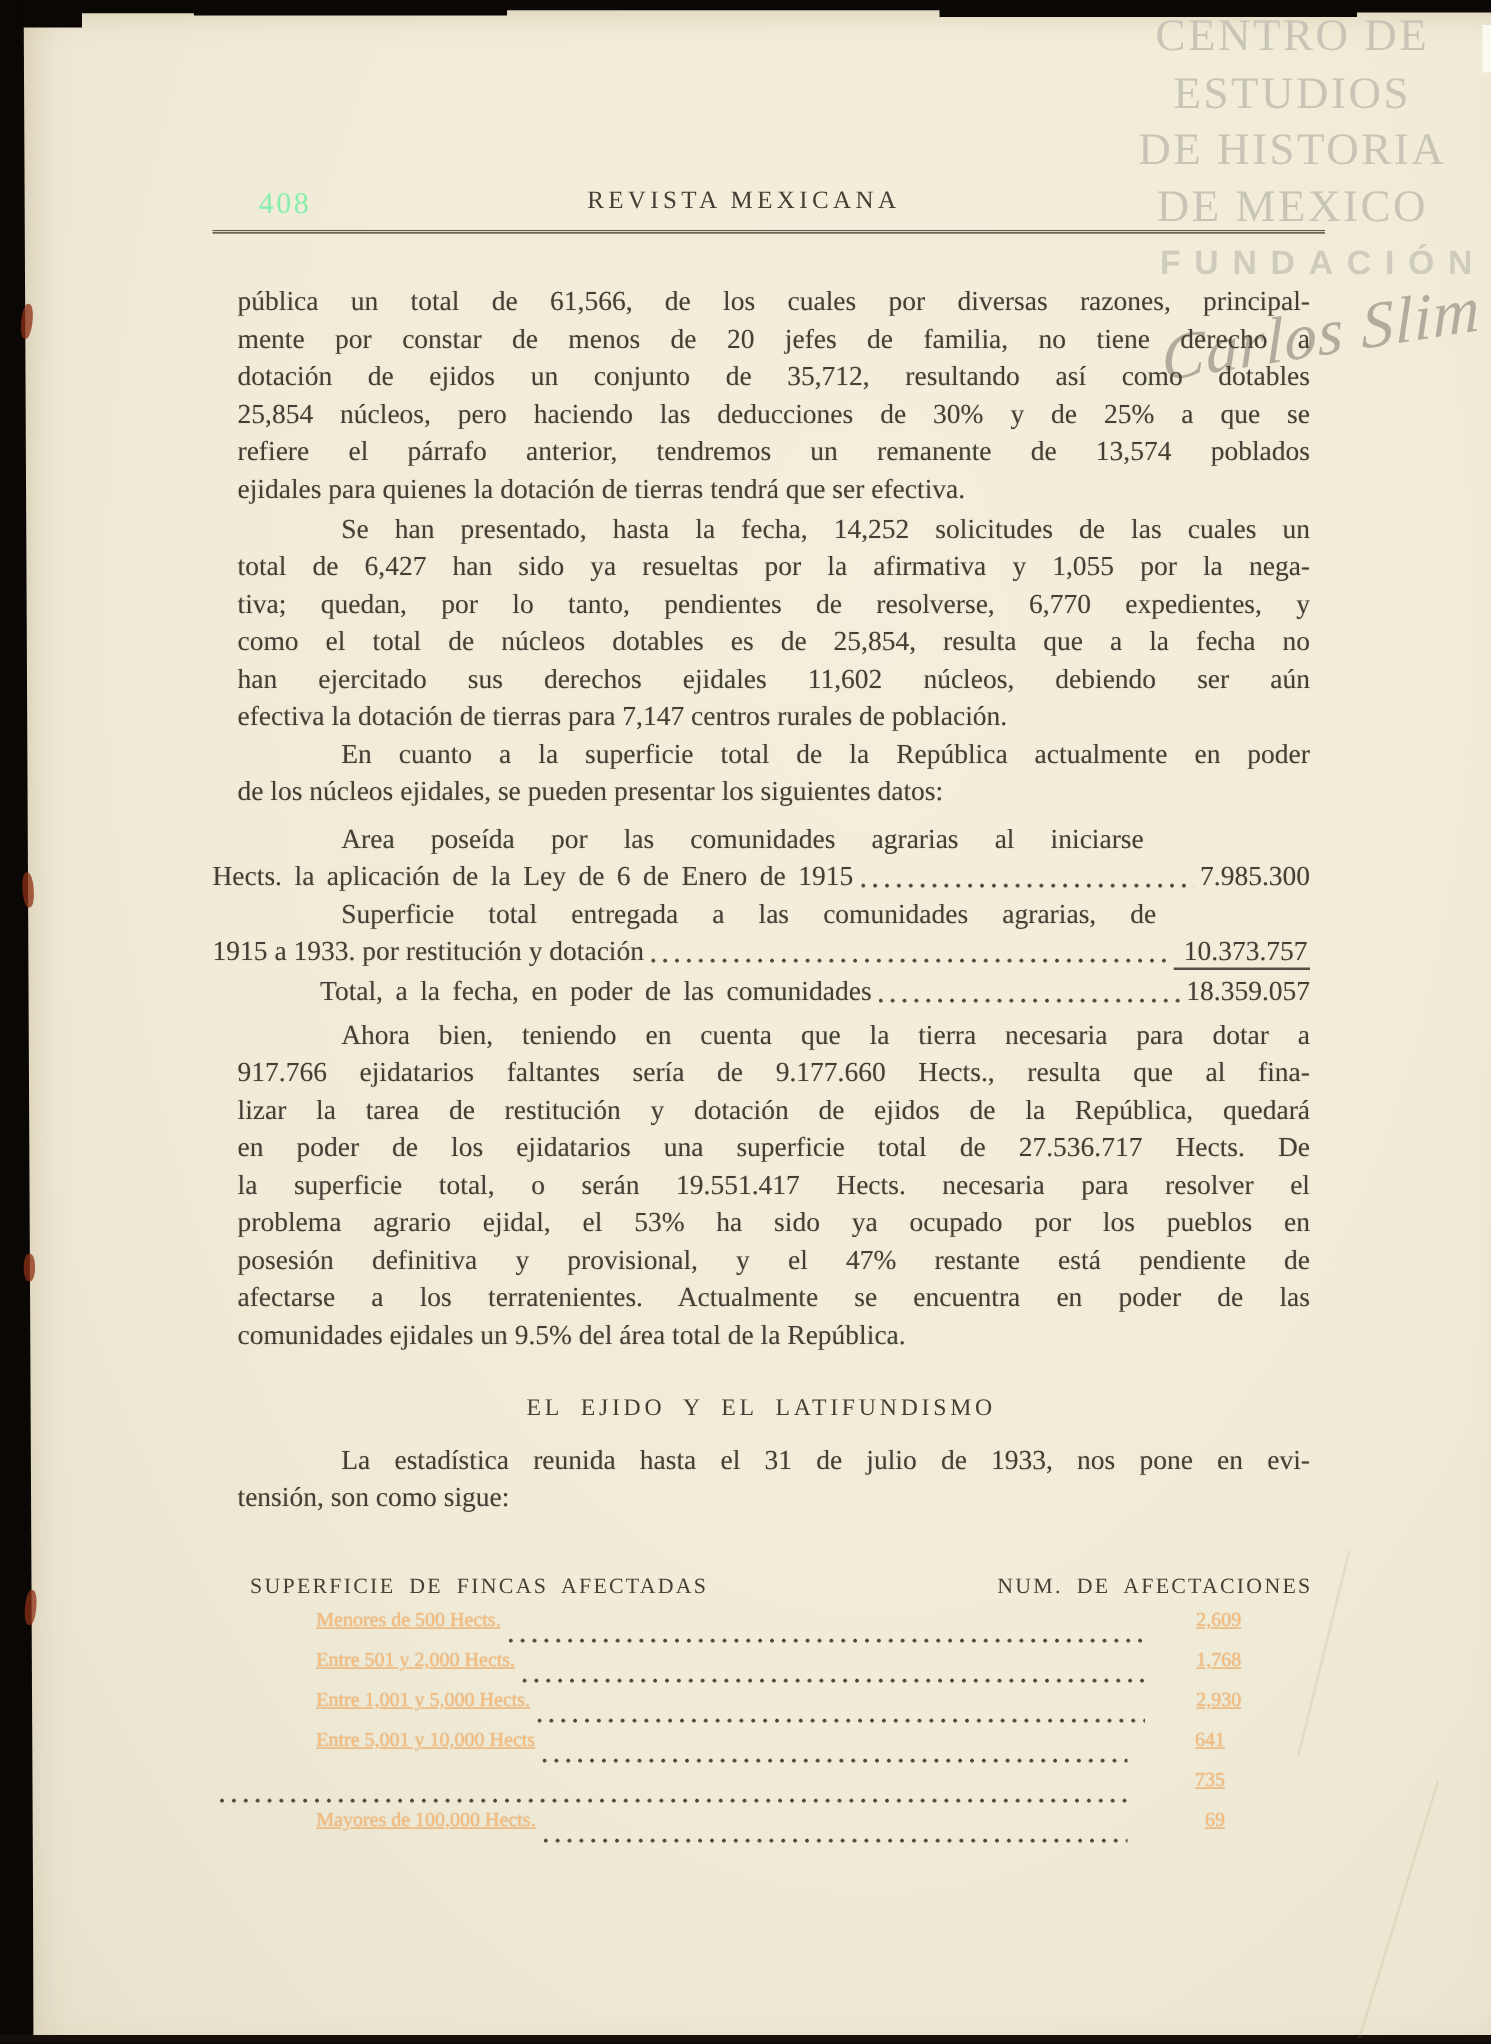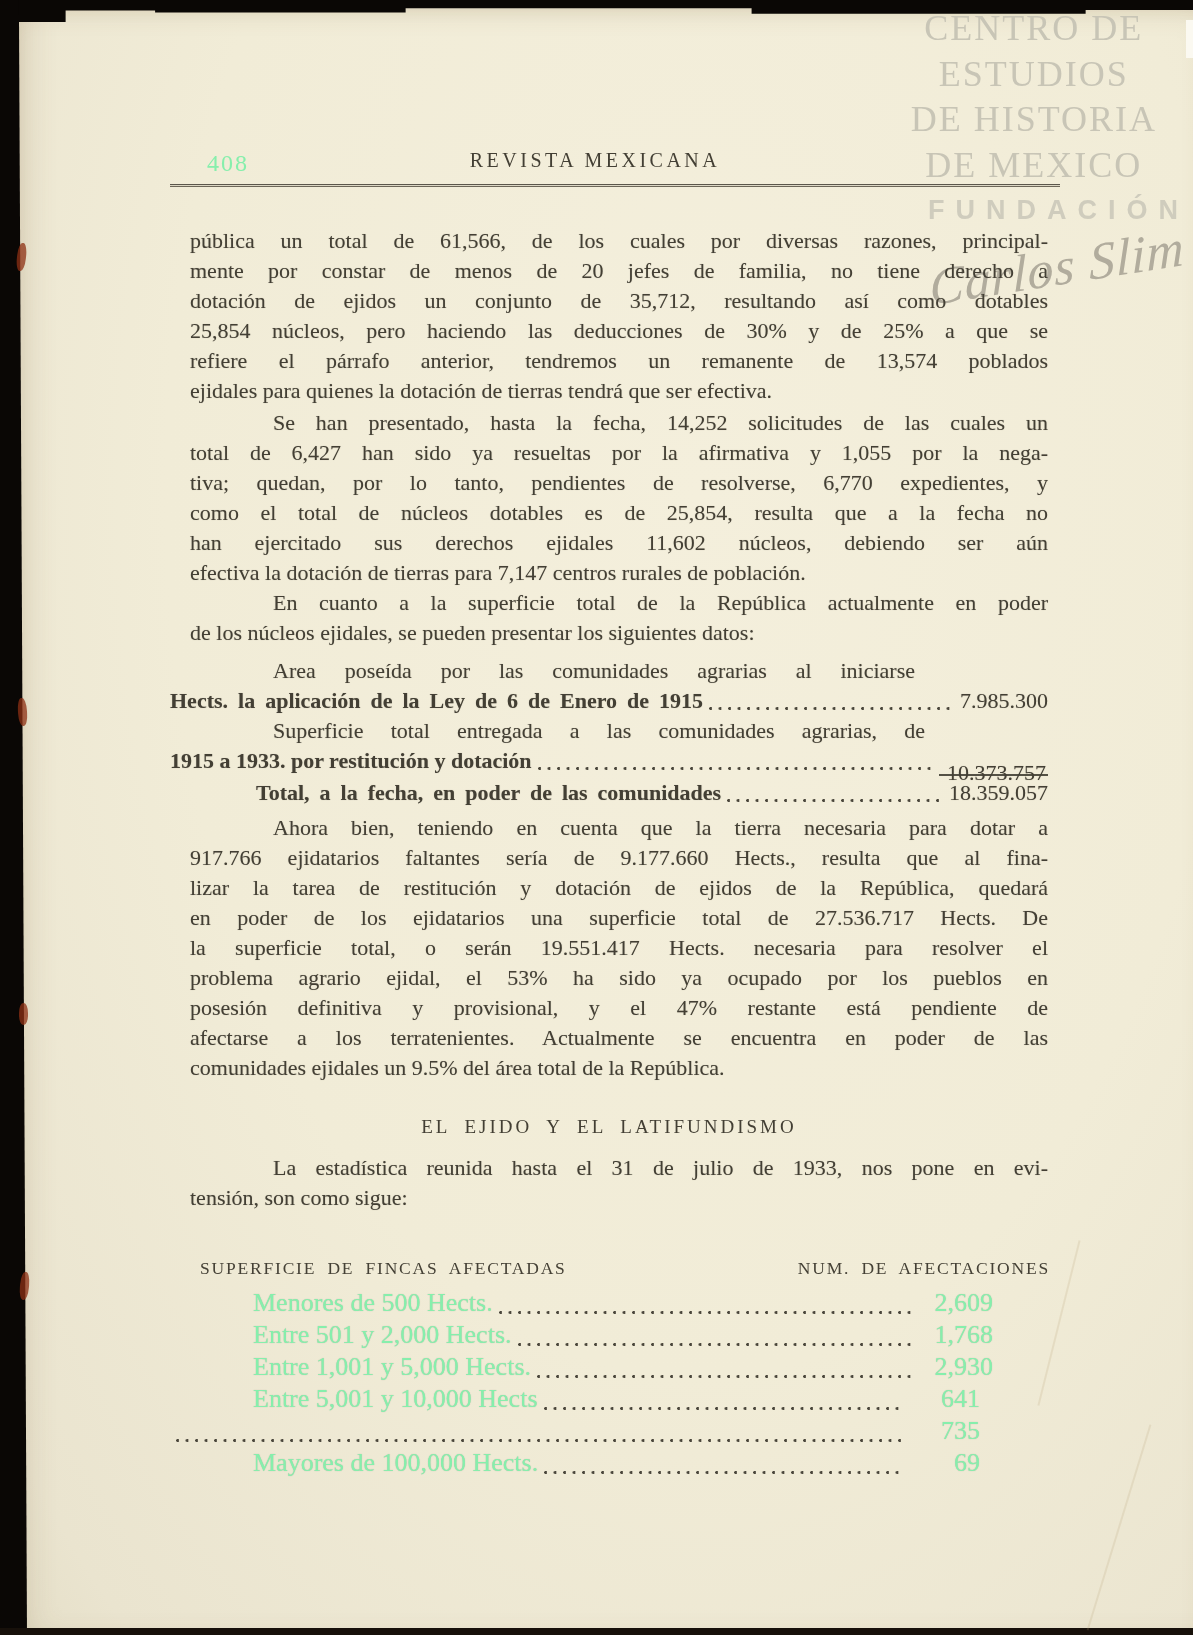--- a/index.html
+++ b/index.html
@@ -45,39 +45,39 @@
 
   
   .blk { position:absolute; left:170px; width:878px; color:#433f34; font-size:22px;
          line-height:30px; text-shadow:0 0 1px rgba(67,63,52,.3); }
   .ln { height:30px; white-space:nowrap;margin-left:20px; }
   .j  { text-align:justify; text-align-last:justify; white-space:normal; }
   .ind { text-indent:83px; }
   .narrow { width:725px; }
   .narrow2 { width:735px; }
   .lrow { display:flex; height:30px; }
-  .lrow .lbl { white-space:nowrap;font-weight:bold; }
+  .lrow .lbl { white-space:nowrap; }
   .lrow .ws { word-spacing:4.5px; }
   .lrow .indl { margin-left:86px; }
   .lead { flex:1; height:3px; align-self:flex-end; margin:0 5px 6px 6px;
           background-image:radial-gradient(circle at 1.6px 1.5px,#4a463b 1.25px,rgba(0,0,0,0) 1.7px);
           background-size:9.5px 3px; background-repeat:repeat-x; }
   .val { white-space:nowrap; }
-  .val.u { border-bottom:2px solid rgba(67,63,52,.9); padding:0 2px 1px 8px;margin-top:12px; }
+  .val.u { border-bottom:2px solid rgba(67,63,52,.9); padding:0 2px 1px 8px; }
 
   .heading { position:absolute; left:170px; top:1116px; width:878px; text-align:center;
              font-size:19px; letter-spacing:3px; word-spacing:7px; color:#433f34; }
 
   
   .thead { position:absolute; left:170px; top:1258px; width:880px; display:flex;
            justify-content:space-between; font-size:17.5px; letter-spacing:1.8px;
            word-spacing:5px; color:#454136; }
   .thead .hl { margin-left:30px; }
-  .trows { position:absolute; left:170px; top:1288px; width:823px; color:#86efac;
-           font-size:26px; text-shadow:0 0 1px rgba(67,63,52,.3); }
+  .trows { position:absolute; left:170px; top:1288px; width:823px; color:#fdba74;
+           font-size:16px; text-shadow:0 0 1px rgba(67,63,52,.3);text-decoration:underline; }
   .trow { display:flex; height:32px; }
   .trow .lbl { margin-left:83px; white-space:nowrap; }
   .trow .val { min-width:72px; text-align:right; }
   .trow.short .val { min-width:86px; padding-right:13px; }
 </style>
 </head>
 <body>
 
 <div class="scan">
   <div class="paper"></div>

